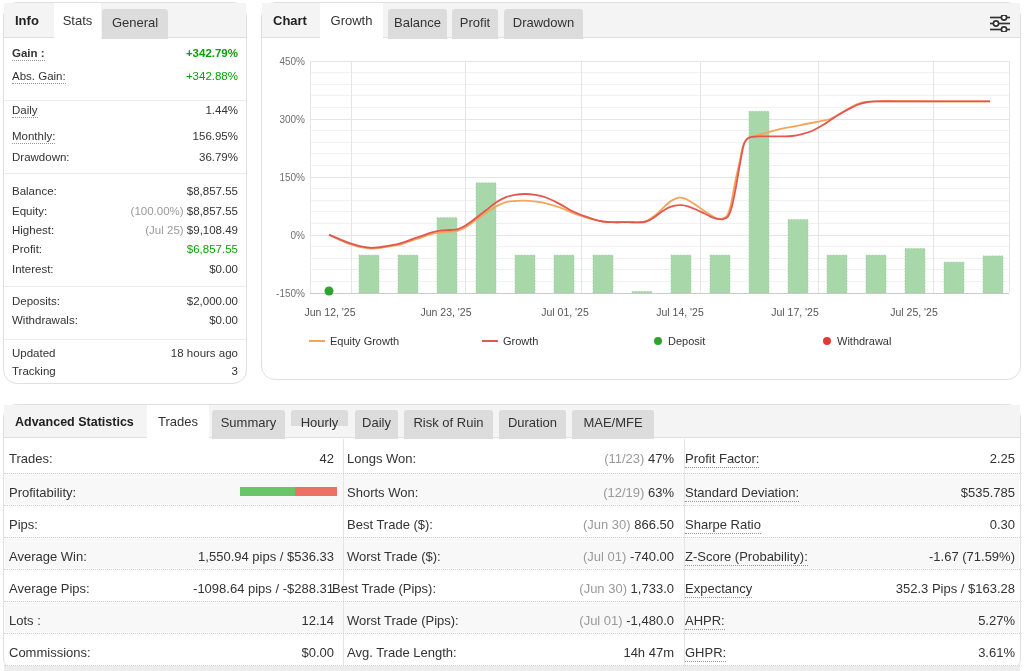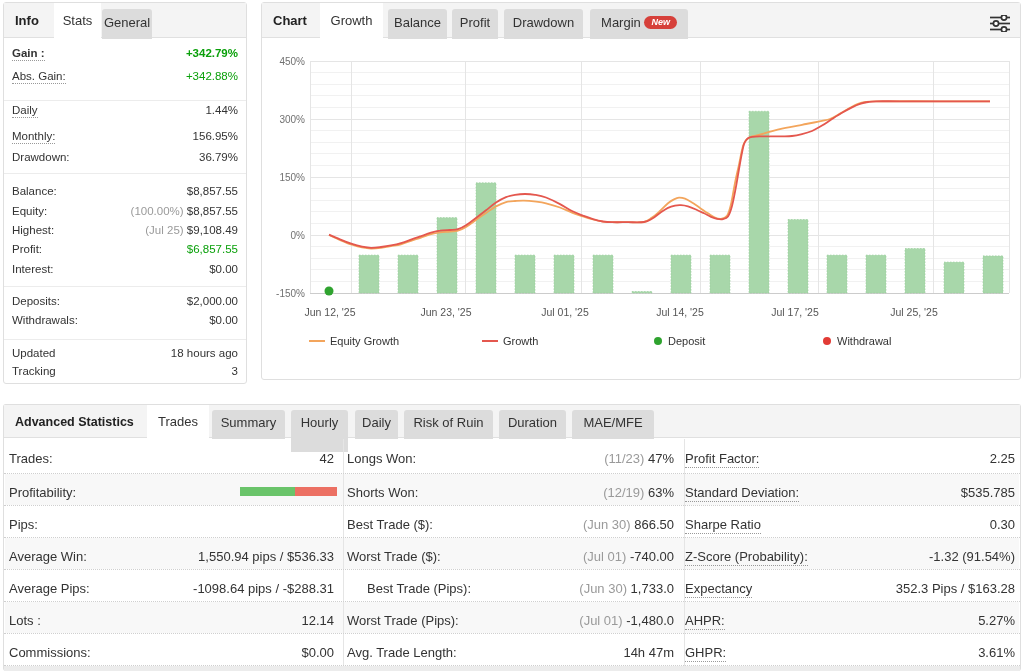--- a/index.html
+++ b/index.html
@@ -1,18 +1,18 @@
 <!DOCTYPE html>
 <html><head>
 <meta charset="utf-8">
 <style>
 *{margin:0;padding:0;box-sizing:border-box}
 html,body{width:1024px;height:671px}
 body{background:#fff;font-family:"Liberation Sans",sans-serif;position:relative;overflow:hidden;color:#333}
-.panel{position:absolute;border:1px solid #dfdfdf;border-radius:3px;background:#fff}
+.panel{position:absolute;border:1px solid #dfdfdf;border-radius:14px;background:#fff}
 .strip{position:absolute;left:0;top:0;right:0;background-color:#f4f4f4;background-image:radial-gradient(#e6e6e6 0.6px,rgba(0,0,0,0) 0.7px);background-size:4px 4px;border-bottom:1px solid #e0e0e0}
 .tab{position:absolute;background:#dcdcdc;border-radius:3px 3px 0 0;font-size:13px;color:#333;text-align:center;white-space:nowrap}
 .tab.active{background:#fff;border-radius:0}
 .btitle{position:absolute;font-weight:bold;font-size:13px;color:#222;white-space:nowrap}
 .row{position:absolute;left:0;right:0;font-size:11.5px;white-space:nowrap}
 .lab{position:absolute;left:8px;top:0}
 .val{position:absolute;right:8px;top:0;text-align:right}
 .sep{position:absolute;left:0;right:0;height:0;border-top:1px solid #ececec}
 .grn{color:#0aa00a}
 .gry{color:#9a9a9a}
@@ -20,21 +20,21 @@
 .trow{position:absolute;font-size:13px;white-space:nowrap}
 .tsep{position:absolute;left:0;right:0;border-top:1px dotted #cfcfcf;height:0}
 </style>
 </head>
 <body>
 
 <div class="panel" style="left:3px;top:2px;width:244px;height:382px">
   <div class="strip" style="height:35px"></div>
   <div class="btitle" style="left:11px;top:10px">Info</div>
   <div class="tab active" style="left:50px;top:0;width:47px;height:36px;line-height:36px">Stats</div>
-  <div class="tab" style="left:98px;top:6px;width:50px;height:30px;line-height:27px">General</div>
+  <div class="tab" style="left:98px;top:6px;width:66px;height:30px;line-height:27px">General</div>
 
   <div class="row" style="top:44px">
       <span class="lab" style="font-weight:bold"><span class="du">Gain :</span></span>
       <span class="val grn" style="font-weight:bold">+342.79%</span>
     </div>
   <div class="row" style="top:67px">
       <span class="lab"><span class="du">Abs. Gain:</span></span>
       <span class="val grn">+342.88%</span>
     </div>
   <div class="sep" style="top:97px"></div>
@@ -91,23 +91,20 @@
     </div>
 </div>
 
 <div class="panel" style="left:261px;top:2px;width:760px;height:378px">
   <div class="strip" style="height:35px"></div>
   <div class="btitle" style="left:11px;top:10px">Chart</div>
   <div class="tab active" style="left:58px;top:0;width:63px;height:36px;line-height:36px">Growth</div>
   <div class="tab" style="left:126px;top:6px;width:59px;height:30px;line-height:27px">Balance</div>
   <div class="tab" style="left:190px;top:6px;width:46px;height:30px;line-height:27px">Profit</div>
   <div class="tab" style="left:242px;top:6px;width:79px;height:30px;line-height:27px">Drawdown</div>
-  <div class="tab" style="left:328px;top:6px;width:98px;height:30px;line-height:27px">Margin
-    <span style="display:inline-block;background:#d6403a;color:#fff;font-size:9px;font-style:italic;font-weight:bold;border-radius:7px;padding:1px 7px 2px;vertical-align:2px;line-height:normal">New</span>
-  </div>
   <svg style="position:absolute;right:10px;top:12px" width="20" height="17" viewBox="0 0 20 17">
     <g stroke="#333" stroke-width="1.7" fill="#fff">
       <line x1="0" y1="2.5" x2="20" y2="2.5"></line>
         <circle cx="14" cy="2.5" r="2.6"></circle>
       <line x1="0" y1="8.5" x2="20" y2="8.5"></line>
         <circle cx="6" cy="8.5" r="2.6"></circle>
       <line x1="0" y1="14.5" x2="20" y2="14.5"></line>
         <circle cx="14" cy="14.5" r="2.6"></circle>
     </g>
   </svg>
@@ -197,21 +194,21 @@
 </svg>
 
 <div class="panel" style="left:3px;top:404px;width:1018px;height:267px;border-bottom:none">
   <div style="position:absolute;left:1px;right:1px;top:69px;height:31px;background:#f8f8f8"></div>
   <div style="position:absolute;left:1px;right:1px;top:133px;height:31px;background:#f8f8f8"></div>
   <div style="position:absolute;left:1px;right:1px;top:197px;height:31px;background:#f8f8f8"></div>
   <div class="strip" style="height:33px"></div>
   <div class="btitle" style="left:11px;top:10px;font-size:12.5px">Advanced Statistics</div>
   <div class="tab active" style="left:143px;top:0;width:62px;height:34px;line-height:34px">Trades</div>
   <div class="tab" style="left:208px;top:5px;width:73px;height:29px;line-height:26px">Summary</div>
-  <div class="tab" style="left:287px;top:5px;width:57px;height:42px;line-height:26px">Hourly</div>
+  <div class="tab" style="left:287px;top:5px;width:57px;height:16px;line-height:26px">Hourly</div>
   <div class="tab" style="left:351px;top:5px;width:43px;height:29px;line-height:26px">Daily</div>
   <div class="tab" style="left:400px;top:5px;width:89px;height:29px;line-height:26px">Risk of Ruin</div>
   <div class="tab" style="left:495px;top:5px;width:67px;height:29px;line-height:26px">Duration</div>
   <div class="tab" style="left:568px;top:5px;width:82px;height:29px;line-height:26px">MAE/MFE</div>
 
   <div style="position:absolute;left:339px;top:34px;bottom:0;width:0;border-left:1px solid #e5e5e5"></div>
   <div style="position:absolute;left:680px;top:34px;bottom:0;width:0;border-left:1px solid #e5e5e5"></div>
   <div class="tsep" style="top:68px"></div>
   <div class="tsep" style="top:100px"></div>
   <div class="tsep" style="top:132px"></div>
@@ -235,34 +232,34 @@
   <div class="trow" style="left:5px;top:240px">Commissions:</div>
   <div class="trow" style="left:100px;right:686px;top:240px;text-align:right">$0.00</div>
   <div class="trow" style="left:343px;top:46px">Longs Won:</div>
   <div class="trow" style="left:450px;right:346px;top:46px;text-align:right"><span class="gry">(11/23)</span> 47%</div>
   <div class="trow" style="left:343px;top:80px">Shorts Won:</div>
   <div class="trow" style="left:450px;right:346px;top:80px;text-align:right"><span class="gry">(12/19)</span> 63%</div>
   <div class="trow" style="left:343px;top:112px">Best Trade ($):</div>
   <div class="trow" style="left:450px;right:346px;top:112px;text-align:right"><span class="gry">(Jun 30)</span> 866.50</div>
   <div class="trow" style="left:343px;top:144px">Worst Trade ($):</div>
   <div class="trow" style="left:450px;right:346px;top:144px;text-align:right"><span class="gry">(Jul 01)</span> -740.00</div>
-  <div class="trow" style="left:363px;top:176px">Best Trade (Pips):</div>
+  <div class="trow" style="left:328px;top:176px">Best Trade (Pips):</div>
   <div class="trow" style="left:450px;right:346px;top:176px;text-align:right"><span class="gry">(Jun 30)</span> 1,733.0</div>
   <div class="trow" style="left:343px;top:208px">Worst Trade (Pips):</div>
   <div class="trow" style="left:450px;right:346px;top:208px;text-align:right"><span class="gry">(Jul 01)</span> -1,480.0</div>
   <div class="trow" style="left:343px;top:240px">Avg. Trade Length:</div>
   <div class="trow" style="left:450px;right:346px;top:240px;text-align:right">14h 47m</div>
   <div class="trow" style="left:681px;top:46px"><span class="du">Profit Factor:</span></div>
   <div class="trow" style="left:800px;right:5px;top:46px;text-align:right">2.25</div>
   <div class="trow" style="left:681px;top:80px"><span class="du">Standard Deviation:</span></div>
   <div class="trow" style="left:800px;right:5px;top:80px;text-align:right">$535.785</div>
   <div class="trow" style="left:681px;top:112px"><span class="du">Sharpe Ratio</span></div>
   <div class="trow" style="left:800px;right:5px;top:112px;text-align:right">0.30</div>
   <div class="trow" style="left:681px;top:144px"><span class="du">Z-Score (Probability):</span></div>
-  <div class="trow" style="left:800px;right:5px;top:144px;text-align:right">-1.32 (91.54%)</div>
+  <div class="trow" style="left:800px;right:5px;top:144px;text-align:right">-1.67 (71.59%)</div>
   <div class="trow" style="left:681px;top:176px"><span class="du">Expectancy</span></div>
   <div class="trow" style="left:800px;right:5px;top:176px;text-align:right">352.3 Pips / $163.28</div>
   <div class="trow" style="left:681px;top:208px"><span class="du">AHPR:</span></div>
   <div class="trow" style="left:800px;right:5px;top:208px;text-align:right">5.27%</div>
   <div class="trow" style="left:681px;top:240px"><span class="du">GHPR:</span></div>
   <div class="trow" style="left:800px;right:5px;top:240px;text-align:right">3.61%</div>
   <div style="position:absolute;left:0;right:0;top:261px;height:6px;background:#ececec"></div>
 </div>
 
 </body></html>

